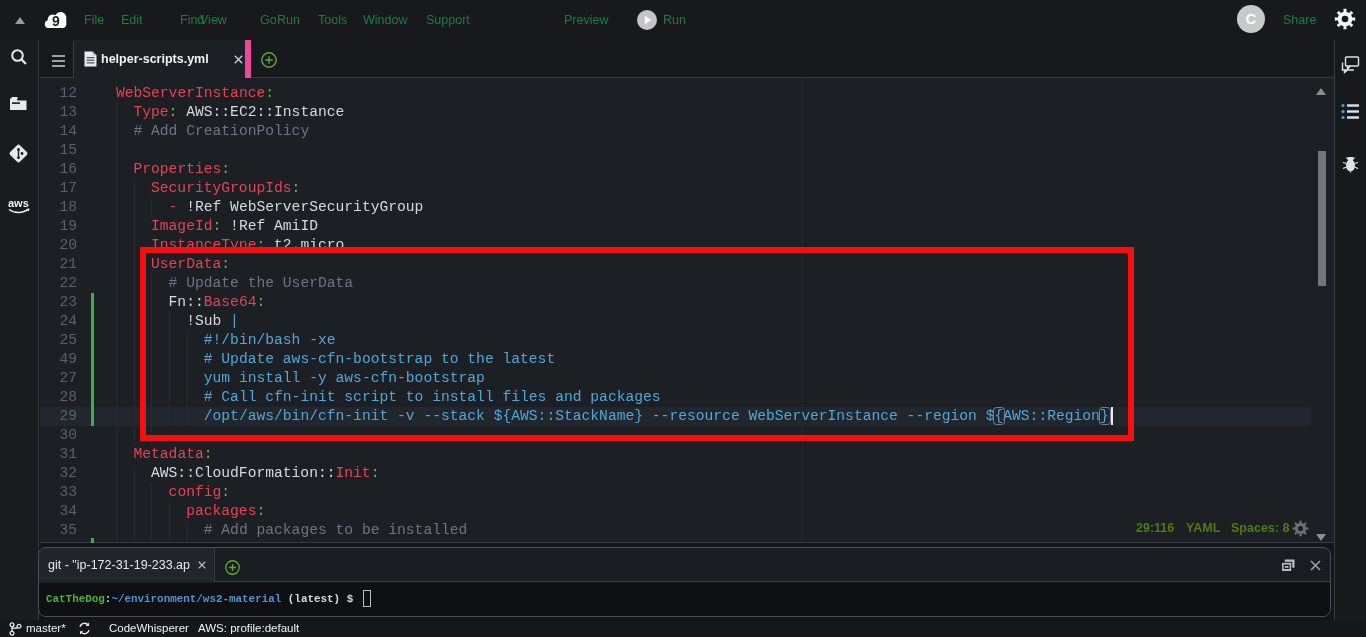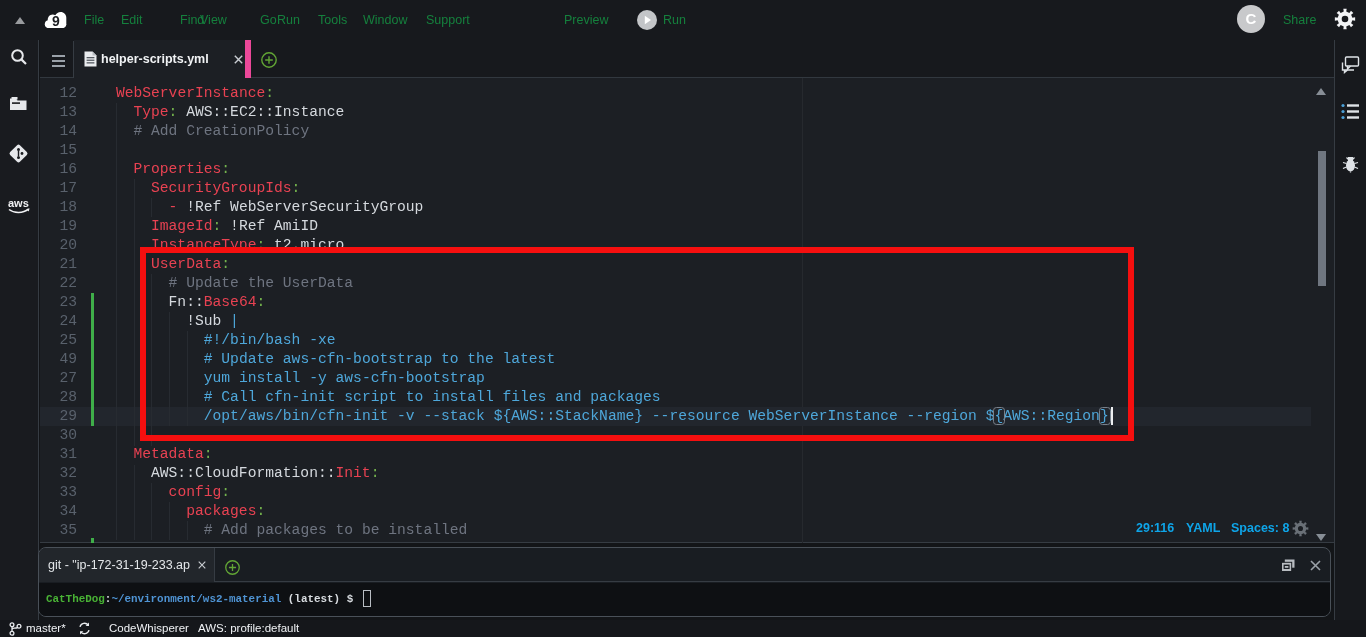--- a/index.html
+++ b/index.html
@@ -20,21 +20,21 @@
   #tabbar { left:40px; top:40px; width:1294px; height:38px; background:#17191d; border-bottom:1px solid #32383f; }
   #hambox { left:2px; top:1px; width:32px; height:37px; border-right:1px solid #363c43; }
   #activetab { left:34px; top:0px; width:177px; height:38px; background:#1c1f24; border-right:6px solid #ec4899; }
   .codeline { position:absolute; left:0px; white-space:pre; font-family:"Liberation Mono", monospace; font-size:14.65px; line-height:19px; height:19px; color:#d5d9de; letter-spacing:0; }
   .gut { position:absolute; left:0; width:37px; text-align:right; font-family:"Liberation Mono", monospace; font-size:14.65px; line-height:19px; height:19px; color:#59616c; }
   .red { color:#e84252; }
   .grn { color:#74b44e; }
   .gry { color:#6e7480; }
   .blu { color:#4ea7da; }
   .guide { position:absolute; width:1px; background:#272b31; }
-  .ov { top:442px; height:17px; line-height:17px; color:#0ea5e9; font-size:12.5px; font-weight:bold; }
+  .ov { top:442px; height:17px; line-height:17px; color:#4d7c0f; font-size:12.5px; font-weight:bold; }
 </style>
 </head>
 <body>
 
 <div class="abs" id="menubar">
   <svg class="abs" style="left:15px;top:17px;" width="10" height="7" viewBox="0 0 10 7">
       <path d="M5 0 L10 7 L0 7 Z" fill="#999b9e"></path>
     </svg>
   <svg class="abs" style="left:44px;top:11px;" width="23" height="18" viewBox="0 0 23 18">
     <path d="M5 17 C2.2 17 0.8 15.2 0.8 13 C0.8 11 2 9.6 3.8 9.2 C3.4 6.2 5.6 3.4 8.6 3.4 C9.6 3.4 10.5 3.7 11.3 4.3 C12.3 2.3 14.3 1 16.6 1 C19.9 1 22.3 3.6 22.3 6.7 L22.3 13 C22.3 15.2 20.8 17 18 17 Z" fill="#ffffff"></path>

